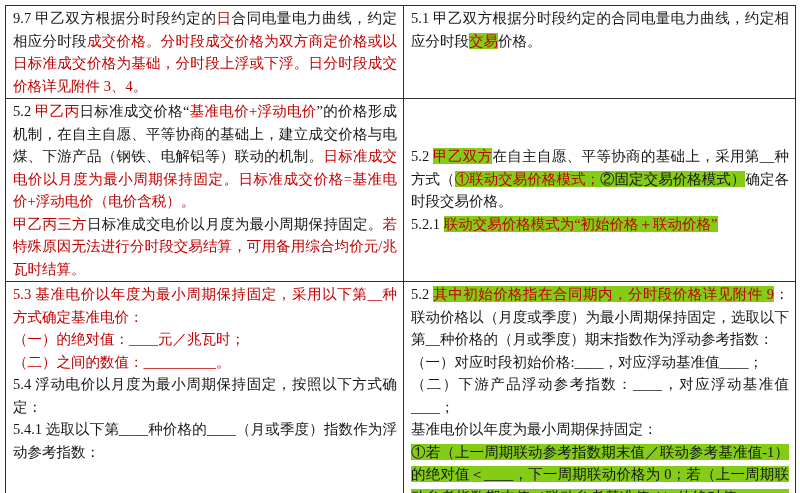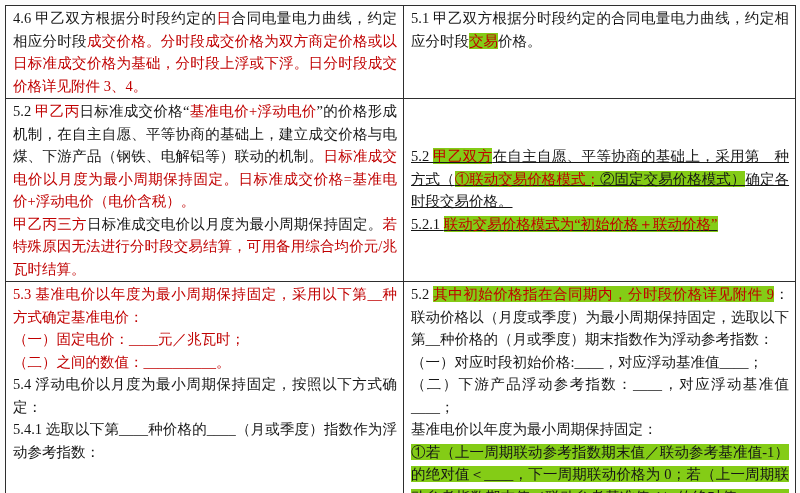--- a/index.html
+++ b/index.html
@@ -33,58 +33,58 @@
   }
   .cmp td{
     font-size:14.5px;
     line-height:22.5px;
     vertical-align:top;
     text-align:justify;
   }
   tr.r1 td{height:49px;}
   tr.r2 td{height:111px;}
   tr.r3 td{height:283px;}
-  td.vmid{vertical-align:middle;text-decoration:underline;}
+  td.vmid{vertical-align:middle;}
   .para{margin:0;}
   .red{color:#c00000;}
   .hl{background:#84cc16;}
   col.c1{width:398px;}
   col.c2{width:392px;}
 </style>
 </head>
 <body>
 
 <table class="cmp">
   <colgroup>
       <col class="c1">
       <col class="c2">
     </colgroup>
   <tbody>
   <tr class="r1">
     <td>
-          <div class="para"><span>4.6 甲乙双方根据分时段约定的</span><span class="red">日</span><span>合同电量电力曲线，约定相应分时段</span><span class="red">成交价格。分时段成交价格为双方商定价格或以日标准成交价格为基础，分时段上浮或下浮。日分时段成交价格详见附件 3、4。</span></div>
+          <div class="para"><span>9.7 甲乙双方根据分时段约定的</span><span class="red">日</span><span>合同电量电力曲线，约定相应分时段</span><span class="red">成交价格。分时段成交价格为双方商定价格或以日标准成交价格为基础，分时段上浮或下浮。日分时段成交价格详见附件 3、4。</span></div>
         </td>
     <td>
           <div class="para"><span>5.1 甲乙双方根据分时段约定的合同电量电力曲线，约定相应分时段</span><span class="red hl">交易</span><span>价格。</span></div>
         </td>
   </tr>
   <tr class="r2">
     <td>
           <div class="para"><span>5.2 </span><span class="red">甲乙丙</span><span>日标准成交价格“</span><span class="red">基准电价+浮动电价</span><span>”的价格形成机制，在自主自愿、平等协商的基础上，建立成交价格与电煤、下游产品（钢铁、电解铝等）联动的机制。</span><span class="red">日标准成交电价以月度为最小周期保持固定。日标准成交价格=基准电价+浮动电价（电价含税）。</span></div>
           <div class="para"><span class="red">甲乙丙三方</span><span>日标准成交电价以月度为最小周期保持固定。</span><span class="red">若特殊原因无法进行分时段交易结算，可用备用综合均价元/兆瓦时结算。</span></div>
         </td>
     <td class="vmid">
           <div class="para"><span>5.2 </span><span class="red hl">甲乙双方</span><span>在自主自愿、平等协商的基础上，采用第__种方式（</span><span class="red hl">①联动交易价格模式；</span><span class="hl">②固定交易价格模式）</span><span>确定各时段交易价格。</span></div>
           <div class="para"><span>5.2.1 </span><span class="red hl">联动交易价格模式为“初始价格＋联动价格”</span></div>
         </td>
   </tr>
   <tr class="r3">
     <td>
           <div class="para"><span class="red">5.3 基准电价以年度为最小周期保持固定，采用以下第__种方式确定基准电价：</span></div>
-          <div class="para"><span class="red">（一）固定电价：____元／兆瓦时；</span></div>
+          <div class="para"><span class="red">（一）的绝对值：____元／兆瓦时；</span></div>
           <div class="para"><span class="red">（二）之间的数值：__________。</span></div>
           <div class="para"><span>5.4 浮动电价以月度为最小周期保持固定，按照以下方式确定：</span></div>
           <div class="para"><span>5.4.1 选取以下第____种价格的____（月或季度）指数作为浮动参考指数：</span></div>
         </td>
     <td>
           <div class="para"><span>5.2 </span><span class="red hl">其中初始价格指在合同期内，分时段价格详见附件 9</span><span>：联动价格以（月度或季度）为最小周期保持固定，选取以下第__种价格的（月或季度）期末指数作为浮动参考指数：</span></div>
           <div class="para"><span>（一）对应时段初始价格:____，对应浮动基准值____；</span></div>
           <div class="para"><span>（二）下游产品浮动参考指数：____，对应浮动基准值____；</span></div>
           <div class="para"><span>基准电价以年度为最小周期保持固定：</span></div>
           <div class="para"><span class="hl">①若（上一周期联动参考指数期末值／联动参考基准值-1）的绝对值＜____，下一周期联动价格为 0；若（上一周期联动参考指数期末值／联动参考基准值-1）的绝对值≥____，下一周期联动价格＝对应时段初始价格×（上一周期联动参考指数期末值／联动参考基准值-1）×α，其中α为风险系数，为 0~1 之间的数值，本合同中α取____。</span></div>

